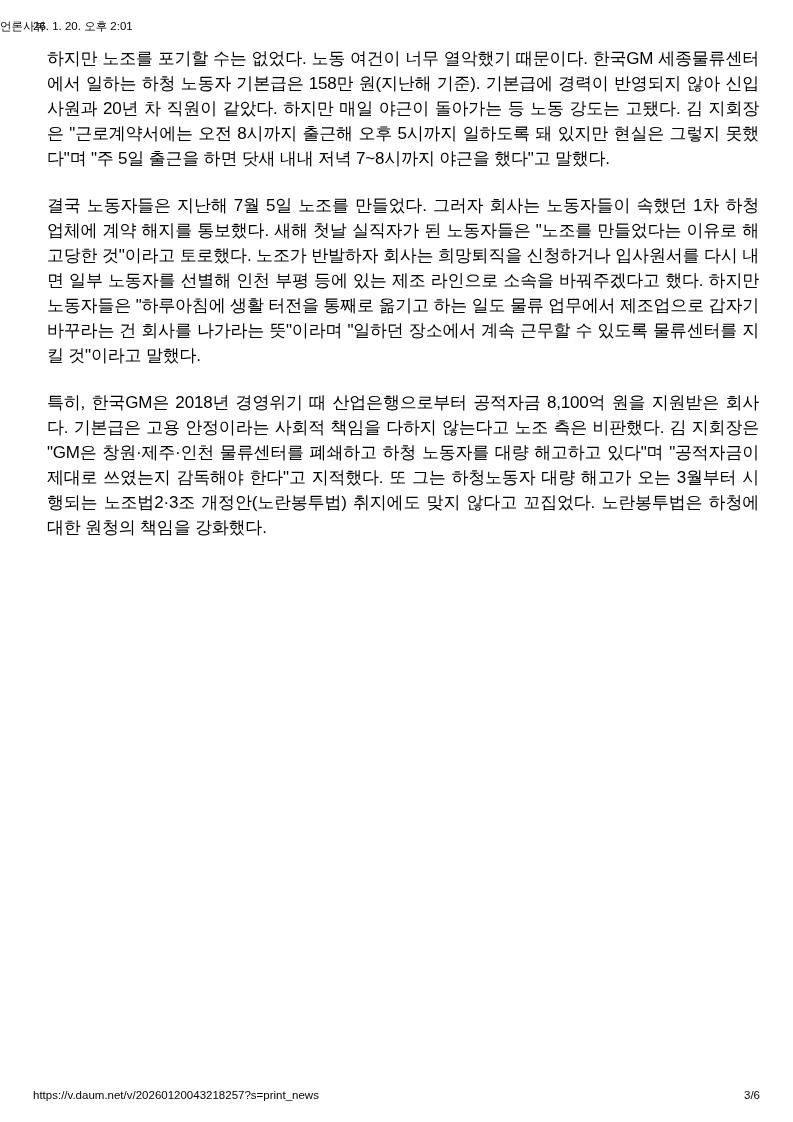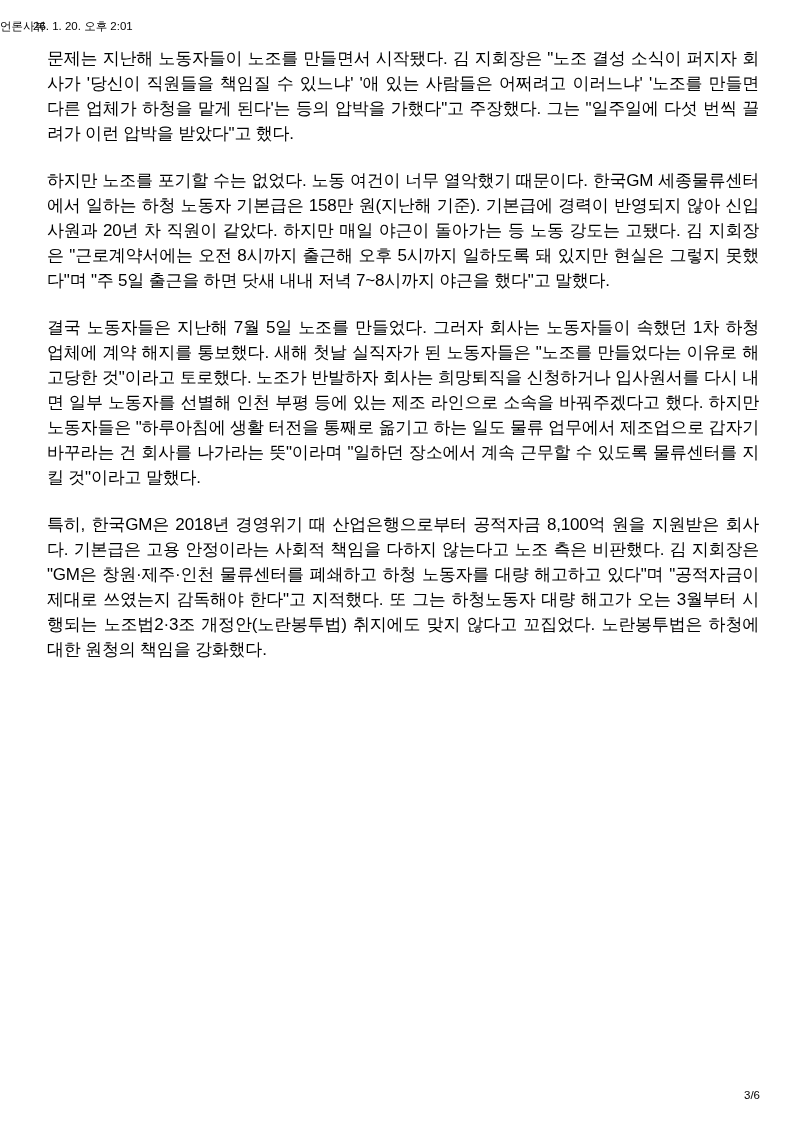--- a/index.html
+++ b/index.html
@@ -74,23 +74,23 @@
 <body>
 
 <div class="page">
 
   <div class="print-header">
     <span class="datetime">26. 1. 20. 오후 2:01</span>
     <span class="doc-title">언론사뷰</span>
   </div>
 
   <div class="article-body">
-    <p>문제는 지난해 노동자들이 노조를 만들면서 시작됐다. 김 지회장은 "노조 결성 소식이 퍼지자 회사가 '당신이 직원들을 책임질 수 있느냐' '애 있는 사람들은 어쩌려고 이러느냐' '노조를 만들면 다른 업체가 하청을 맡게 된다'는 등의 압박을 가했다"고 주장했다. 그는 "일주일에 다섯 번씩 끌려가 이런 압박을 받았다"고 했다.</p>
     <p>하지만 노조를 포기할 수는 없었다. 노동 여건이 너무 열악했기 때문이다. 한국GM 세종물류센터에서 일하는 하청 노동자 기본급은 158만 원(지난해 기준). 기본급에 경력이 반영되지 않아 신입사원과 20년 차 직원이 같았다. 하지만 매일 야근이 돌아가는 등 노동 강도는 고됐다. 김 지회장은 "근로계약서에는 오전 8시까지 출근해 오후 5시까지 일하도록 돼 있지만 현실은 그렇지 못했다"며 "주 5일 출근을 하면 닷새 내내 저녁 7~8시까지 야근을 했다"고 말했다.</p>
     <p>결국 노동자들은 지난해 7월 5일 노조를 만들었다. 그러자 회사는 노동자들이 속했던 1차 하청 업체에 계약 해지를 통보했다. 새해 첫날 실직자가 된 노동자들은 "노조를 만들었다는 이유로 해고당한 것"이라고 토로했다. 노조가 반발하자 회사는 희망퇴직을 신청하거나 입사원서를 다시 내면 일부 노동자를 선별해 인천 부평 등에 있는 제조 라인으로 소속을 바꿔주겠다고 했다. 하지만 노동자들은 "하루아침에 생활 터전을 통째로 옮기고 하는 일도 물류 업무에서 제조업으로 갑자기 바꾸라는 건 회사를 나가라는 뜻"이라며 "일하던 장소에서 계속 근무할 수 있도록 물류센터를 지킬 것"이라고 말했다.</p>
     <p>특히, 한국GM은 2018년 경영위기 때 산업은행으로부터 공적자금 8,100억 원을 지원받은 회사다. 기본급은 고용 안정이라는 사회적 책임을 다하지 않는다고 노조 측은 비판했다. 김 지회장은 "GM은 창원·제주·인천 물류센터를 폐쇄하고 하청 노동자를 대량 해고하고 있다"며 "공적자금이 제대로 쓰였는지 감독해야 한다"고 지적했다. 또 그는 하청노동자 대량 해고가 오는 3월부터 시행되는 노조법2·3조 개정안(노란봉투법) 취지에도 맞지 않다고 꼬집었다. 노란봉투법은 하청에 대한 원청의 책임을 강화했다.</p>
   </div>
 
   <div class="print-footer">
+    <span class="footer-url">https://v.daum.net/v/20260120043218257?s=print_news</span>
     <span class="footer-page">3/6</span>
   </div>
 
 </div>
 
 </body></html>

